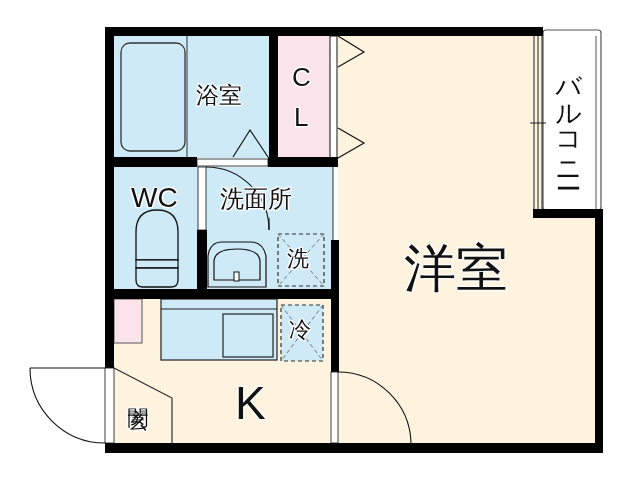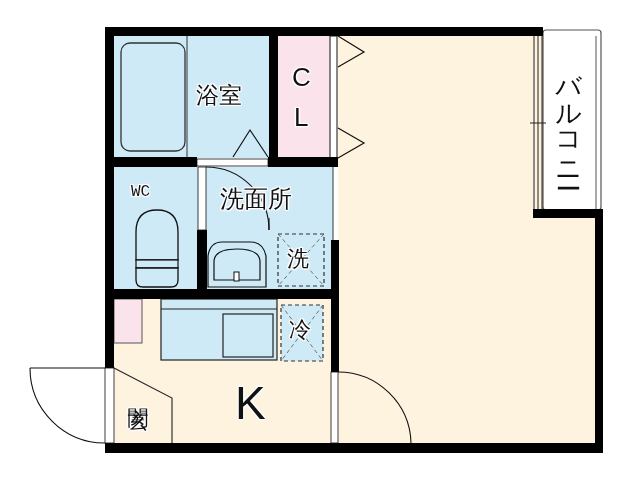--- a/index.html
+++ b/index.html
@@ -115,19 +115,20 @@
   <rect x="105" y="368" width="9" height="75" fill="#ffffff" stroke="#111" stroke-width="0.8"></rect>
   <line x1="30" y1="368" x2="105" y2="368" stroke="#111" stroke-width="1.1"></line>
   <path d="M30,368 A75,75 0 0 0 105,443" fill="none" stroke="#111" stroke-width="1.1"></path>
 </svg>
 
   
   <div class="lbl" style="left:196px; top:84px; font-size:23px;">浴室</div>
   <div class="lbl" style="left:292px; top:64px; font-size:26px; font-family:'Liberation Sans', sans-serif;">C</div>
   <div class="lbl" style="left:294px; top:104px; font-size:26px; font-family:'Liberation Sans', sans-serif;">L</div>
   <div class="lbl vtext" style="left:556px; top:57px; font-size:26px;">バルコニー</div>
-  <div class="lbl" style="left:131px; top:184px; font-size:16px; font-family:Liberation Mono, monospace;">WC</div>
+  <div class="lbl" style="left:131px; top:184px; font-size:28px; font-family:Liberation Sans, sans-serif;">WC</div>
   <div class="lbl" style="left:220px; top:187px; font-size:24px;text-align:center;">洗面所</div>
   <div class="lbl" style="left:287px; top:248px; font-size:22px;">洗</div>
+  <div class="lbl" style="left:404px; top:242px; font-size:52px;">洋室</div>
   <div class="lbl" style="left:289px; top:319px; font-size:22px;">冷</div>
   <div class="lbl" style="left:235px; top:380px; font-size:46px; font-family:'Liberation Sans', sans-serif;">K</div>
   <div class="lbl vtext" style="left:127px; top:392px; font-size:21px;">玄関</div>
 </div>
 
 </body></html>

